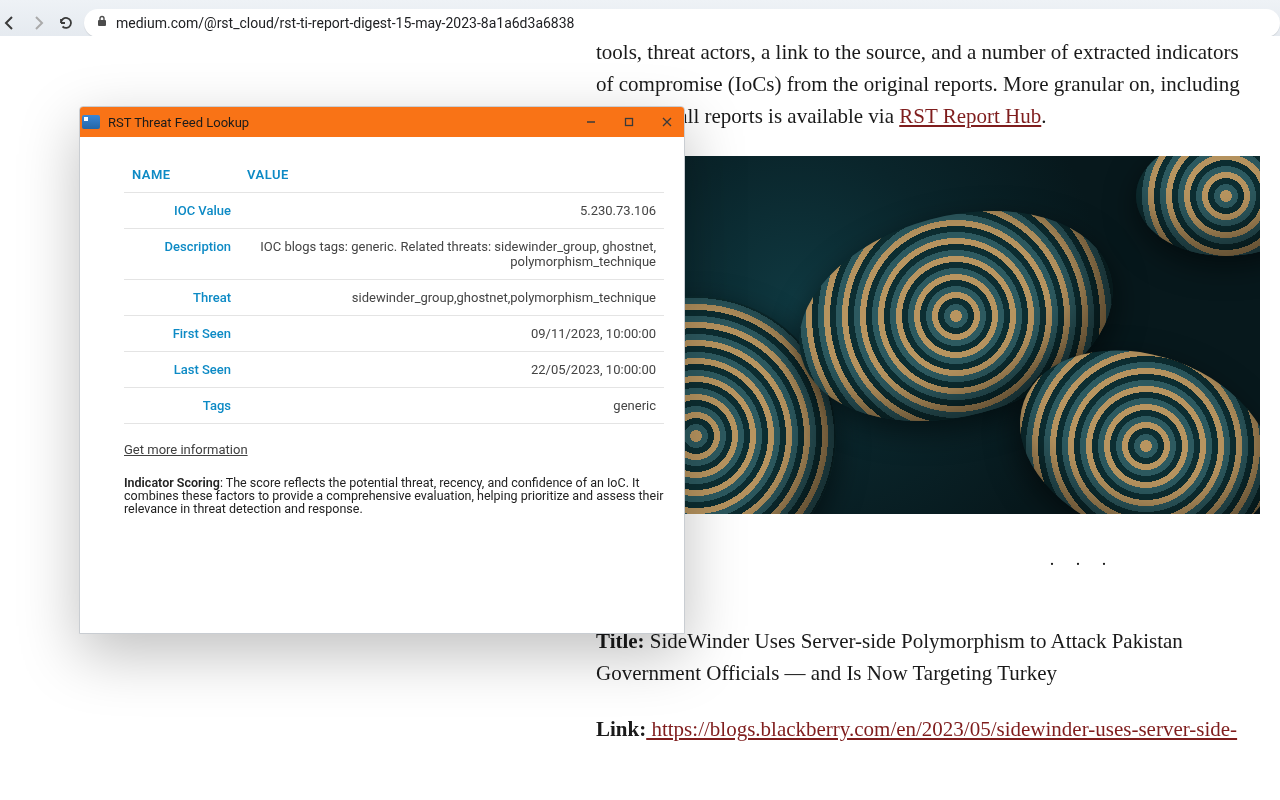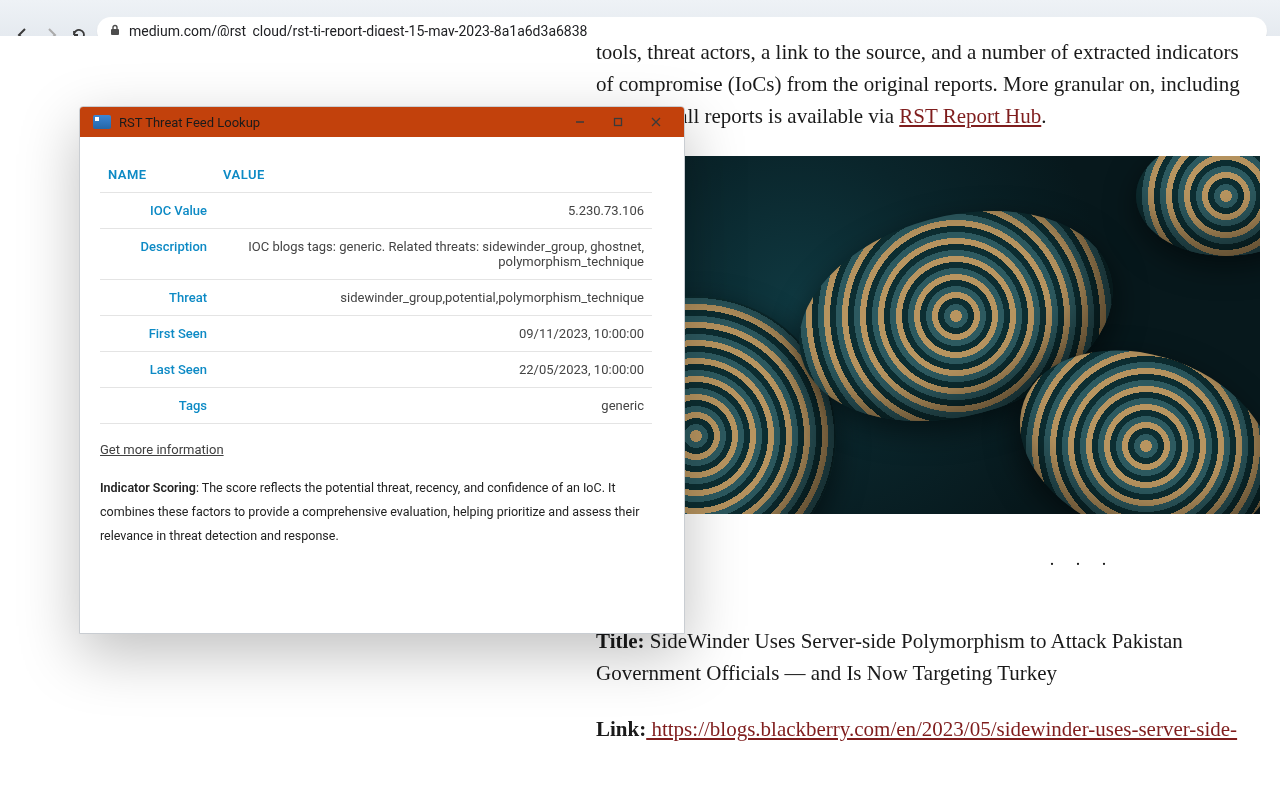--- a/index.html
+++ b/index.html
@@ -9,22 +9,22 @@
     width: 1280px;
     height: 800px;
     overflow: hidden;
     position: relative;
   }
   
   .chrome-bar {
     height: 46px;
     background: linear-gradient(#eef2f6, #e3e8ee);
     display: flex;
-    align-items: flex-end;
-    padding: 0 13px;
+    align-items: center;
+    padding: 0 0;
     gap: 8px;
     border-bottom: 1px solid #d0d5da;
   }
   .nav-btn {
     width: 20px; height: 20px;
     display: flex; align-items: center; justify-content: center;
     color: #3a3a3a;
     cursor: pointer;
   }
   .nav-btn.disabled { color: #aaa; }
@@ -106,25 +106,25 @@
     height: 528px;
     background: #fff;
     border: 1px solid #c9cdd2;
     border-radius: 4px 4px 0 0;
     box-shadow: 0 20px 60px rgba(0,0,0,0.25);
     display: flex;
     flex-direction: column;
     overflow: hidden;
   }
   .titlebar {
-    background: #c2410c;
+    background: #f97316;
     height: 30px;
     display: flex;
     align-items: center;
-    padding: 0 13px;
+    padding: 0 2px;
     gap: 8px;
   }
   .app-icon {
     width: 18px; height: 14px;
     background: linear-gradient(#3a86d6, #2566a6);
     border-radius: 2px;
     position: relative;
   }
   .app-icon::after{
     content:""; position:absolute; left:2px; top:2px; width:4px; height:4px; background:#fff;
@@ -134,22 +134,23 @@
     width: 30px; height: 22px;
     display: flex; align-items: center; justify-content: center;
     font-family: "Segoe UI", sans-serif;
     color: #3a3a3a;
     cursor: pointer;
   }
 
   .popup-body {
     flex: 1;
     overflow-y: auto;
-    padding: 0 12px 20px 0;
+    padding: 0 0 20px 0;
     position: relative;
+    margin-left: 24px;
   }
   .popup-body::-webkit-scrollbar { width: 16px; }
   .popup-body::-webkit-scrollbar-track { background: #f0f0f0; }
   .popup-body::-webkit-scrollbar-thumb { background: #c4c4c4; border-radius: 8px; border: 3px solid #f0f0f0; }
   .popup-body::-webkit-scrollbar-button { height: 16px; background: #f0f0f0; }
 
   .ioc-table {
     width: calc(100% - 40px);
     margin: 20px 20px 0 20px;
     border-collapse: collapse;
@@ -172,21 +173,21 @@
     display: inline-block;
     margin: 18px 20px 0;
     font-size: 13px;
     color: #404040;
     text-decoration: underline;
   }
   .scoring-note {
     margin: 18px 20px 0;
     font-size: 12.5px;
     color: #222;
-    line-height: 24px;
+    line-height: 13px;
   }
   .scoring-note b { font-weight: 600; }
 </style>
 </head>
 <body>
 
 <div class="chrome-bar">
   <div class="nav-btn">
     <svg width="16" height="16" viewBox="0 0 16 16">
         <path d="M10 2 L4 8 L10 14" fill="none" stroke="currentColor" stroke-width="2"></path>
@@ -267,21 +268,21 @@
         <tr>
           <td class="keycol">IOC Value</td>
           <td class="valcol">5.230.73.106</td>
         </tr>
         <tr>
           <td class="keycol">Description</td>
           <td class="valcol">IOC blogs tags: generic. Related threats: sidewinder_group, ghostnet, polymorphism_technique</td>
         </tr>
         <tr>
           <td class="keycol">Threat</td>
-          <td class="valcol">sidewinder_group,potential,polymorphism_technique</td>
+          <td class="valcol">sidewinder_group,ghostnet,polymorphism_technique</td>
         </tr>
         <tr>
           <td class="keycol">First Seen</td>
           <td class="valcol">09/11/2023, 10:00:00</td>
         </tr>
         <tr>
           <td class="keycol">Last Seen</td>
           <td class="valcol">22/05/2023, 10:00:00</td>
         </tr>
         <tr>

